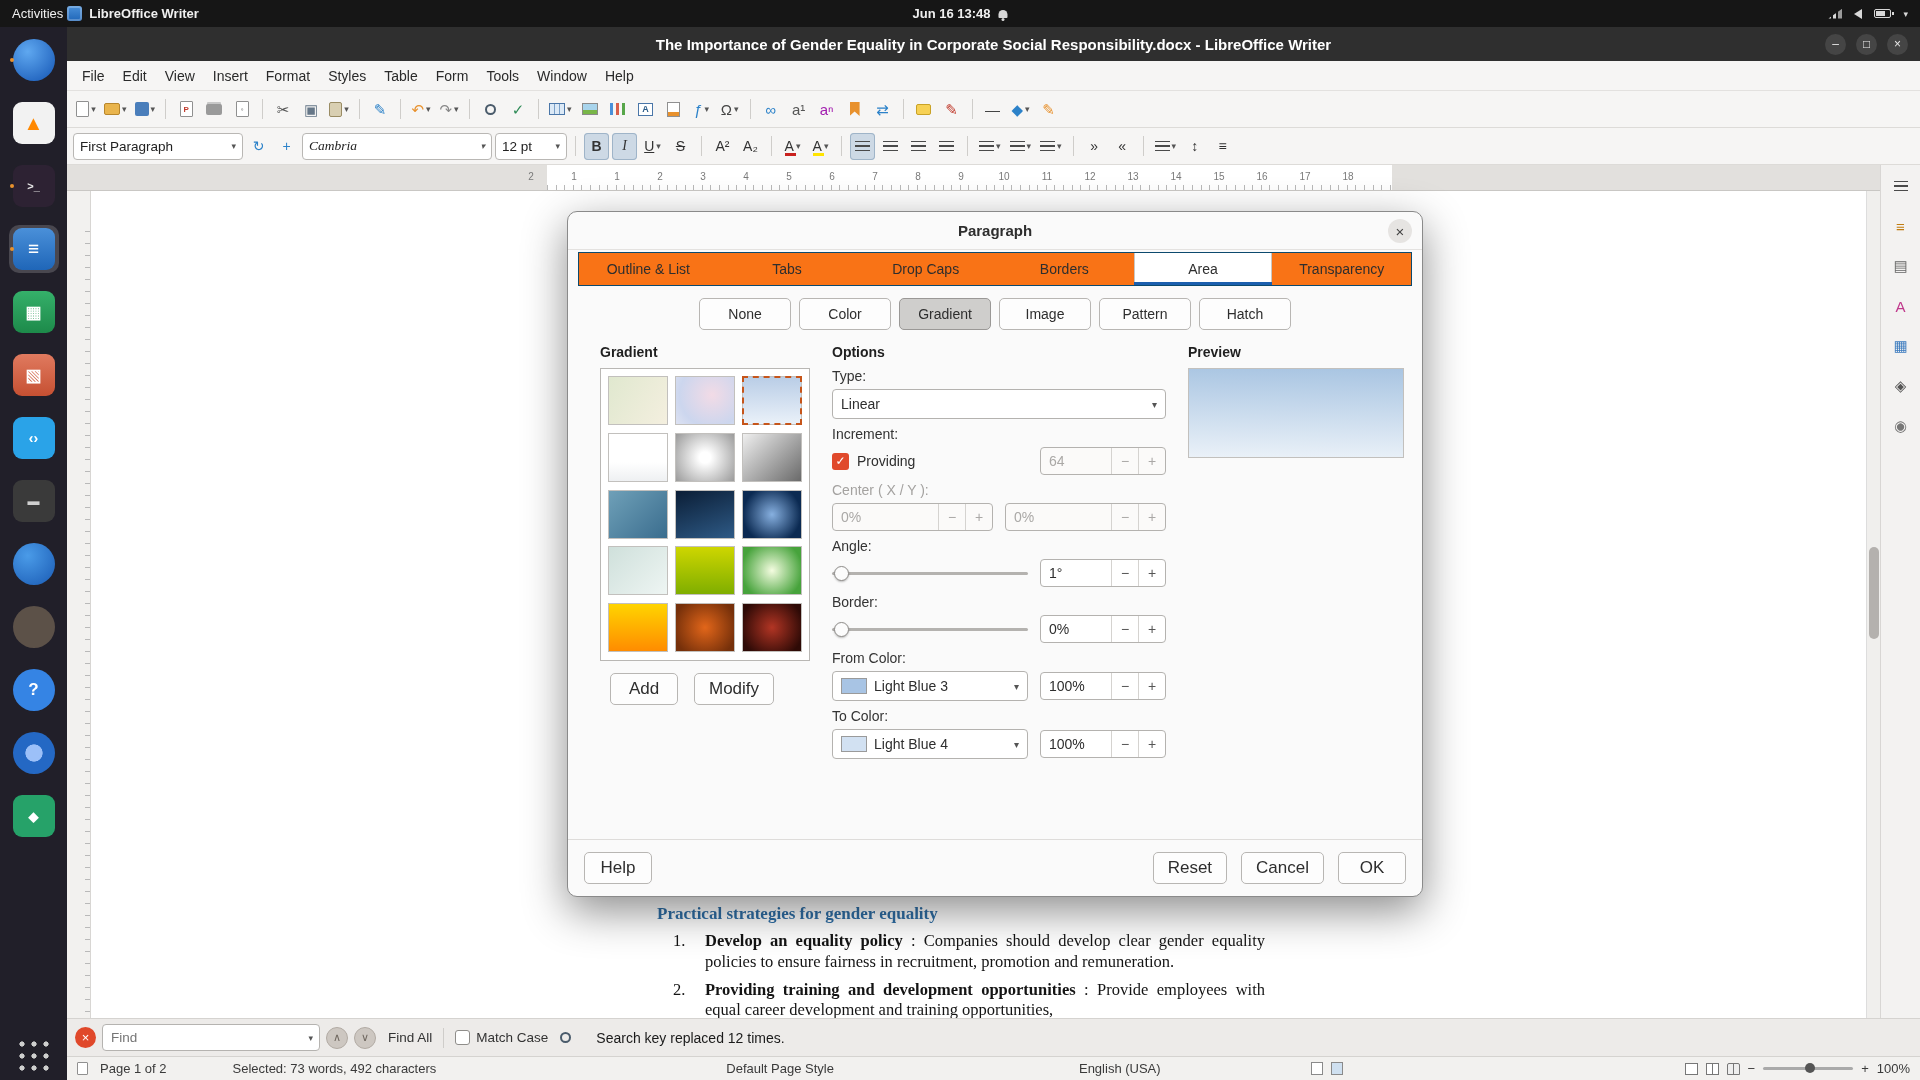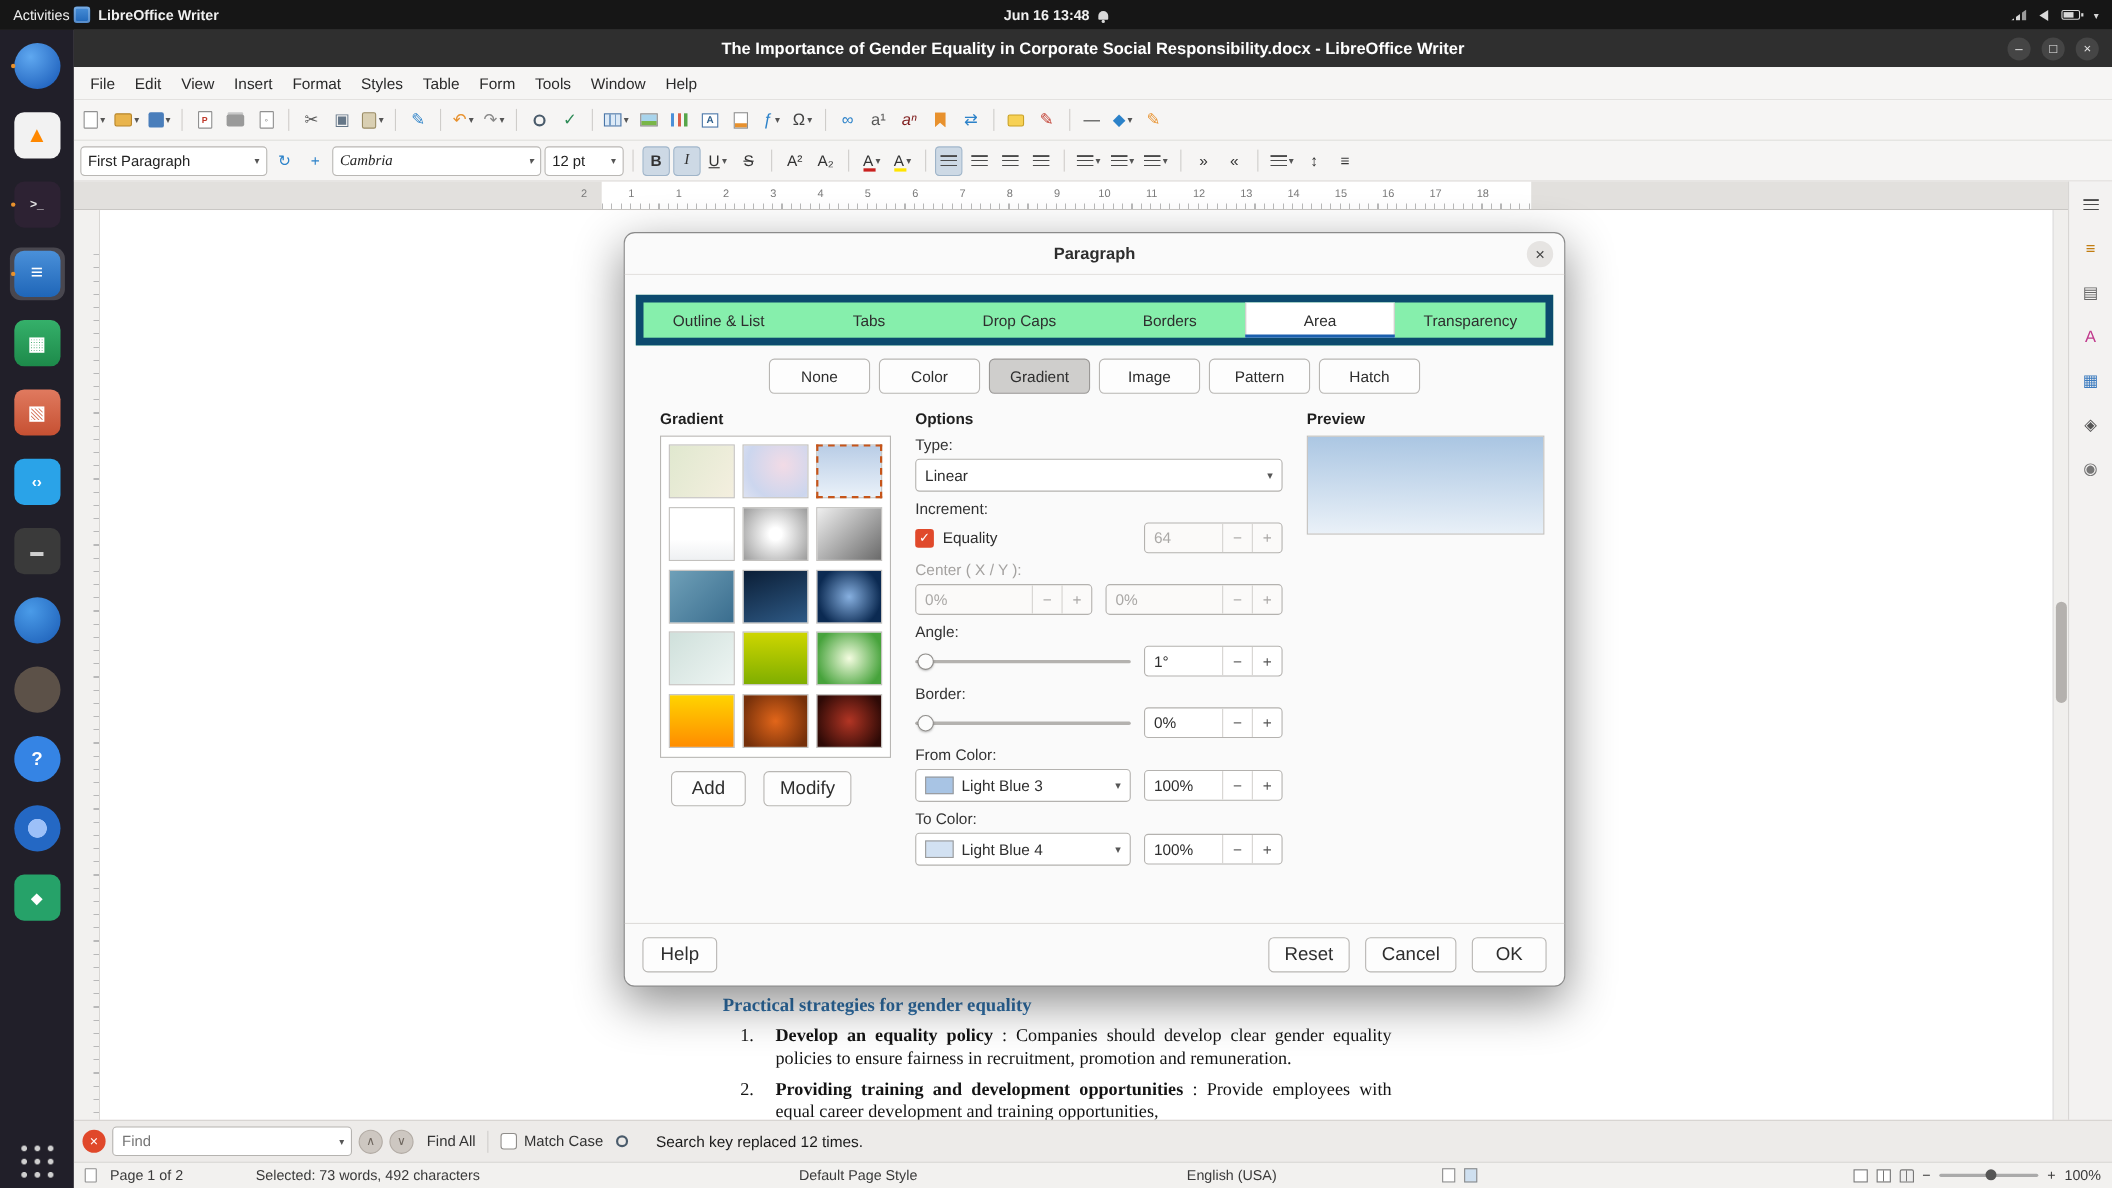--- a/index.html
+++ b/index.html
@@ -134,21 +134,21 @@
 
   
   .dialog { position:absolute; left:567px; top:211px; width:856px; height:686px; background:#fafafa; border:1px solid #8a8a8a;
             border-radius:10px; box-shadow:0 14px 44px rgba(0,0,0,.45); z-index:70; display:flex; flex-direction:column; font-size:14px; color:#2e2e2e; }
   .dlg-header { height:38px; display:flex; align-items:center; justify-content:center; position:relative; border-bottom:1px solid #e4e2e0; }
   .dlg-title { font-weight:700; font-size:15px; }
   .dlg-close { position:absolute; right:10px; top:7px; width:24px; height:24px; border-radius:50%; border:none; background:#e6e4e2;
                font-size:15px; color:#444; display:flex; align-items:center; justify-content:center; }
   .tabrow { display:flex; }
   .tabrow.row1 { padding:2px 10px; }
-  .tabrow.row2 { margin:18px 10px 0 10px; border:7px solid #0c4a6e; background:#86efac; }
+  .tabrow.row2 { margin:2px 10px 0 10px; border:1px solid #0c4a6e; background:#f97316; }
   .tab { flex:1; text-align:center; padding:8px 4px; }
   .tabrow.row2 .tab.active { background:#ffffff; box-shadow:inset 0 -3px 0 #1b5fae, inset 1px 0 0 #c9c7c4, inset -1px 0 0 #c9c7c4; }
   .fillrow { display:flex; justify-content:center; gap:8px; padding:12px 0 10px 0; }
   .fillbtn { min-width:92px; height:32px; background:#fdfdfd; border:1px solid #b8b6b3; border-radius:5px;
              display:flex; align-items:center; justify-content:center; font-size:14px; color:#2e2e2e; }
   .fillbtn.active { background:#cfcecc; border-color:#9a9896; }
   .dlg-content { display:flex; padding:4px 20px 0 32px; gap:22px; flex:1; }
   .sec-label { font-weight:700; margin-bottom:8px; color:#1f1f1f; }
   .col-grad { width:216px; }
   .swatchbox { border:1px solid #b9b7b4; background:#fff; padding:7px; display:grid; grid-template-columns:repeat(3,60px); gap:7px; height:293px; }
@@ -352,21 +352,21 @@
         <span class="dd">▾</span>
       </div>
       <span class="tsep"></span>
       <div class="tbtn">
         <span class="gl" style="color: rgb(44, 130, 201);">∞</span>
       </div>
       <div class="tbtn">
         <span class="gl" style="color: rgb(85, 85, 85);">a¹</span>
       </div>
       <div class="tbtn">
-        <span class="gl" style="color: #7f1d1d; font-style: italic;">aⁿ</span>
+        <span class="gl" style="color: #a21caf;">aⁿ</span>
       </div>
       <div class="tbtn">
         <span class="shape s-flag"></span>
       </div>
       <div class="tbtn">
         <span class="gl" style="color: rgb(44, 130, 201);">⇄</span>
       </div>
       <span class="tsep"></span>
       <div class="tbtn">
         <span class="shape s-comment"></span>
@@ -636,21 +636,21 @@
       <div class="fld-label" style="margin-top:0">Type:</div>
       <div class="select">
         <span>Linear</span>
         <span class="dd">▾</span>
       </div>
 
       <div class="fld-label">Increment:</div>
       <div class="row">
         <label class="chk-wrap">
           <span class="chk">✓</span>
-          <span>Equality</span>
+          <span>Providing</span>
         </label>
         <div class="spin disabled">
           <span class="spin-val">64</span>
           <span class="spin-btn">−</span>
           <span class="spin-btn">+</span>
         </div>
       </div>
 
       <div class="fld-label disabled">Center ( X / Y ):</div>
       <div class="row">

